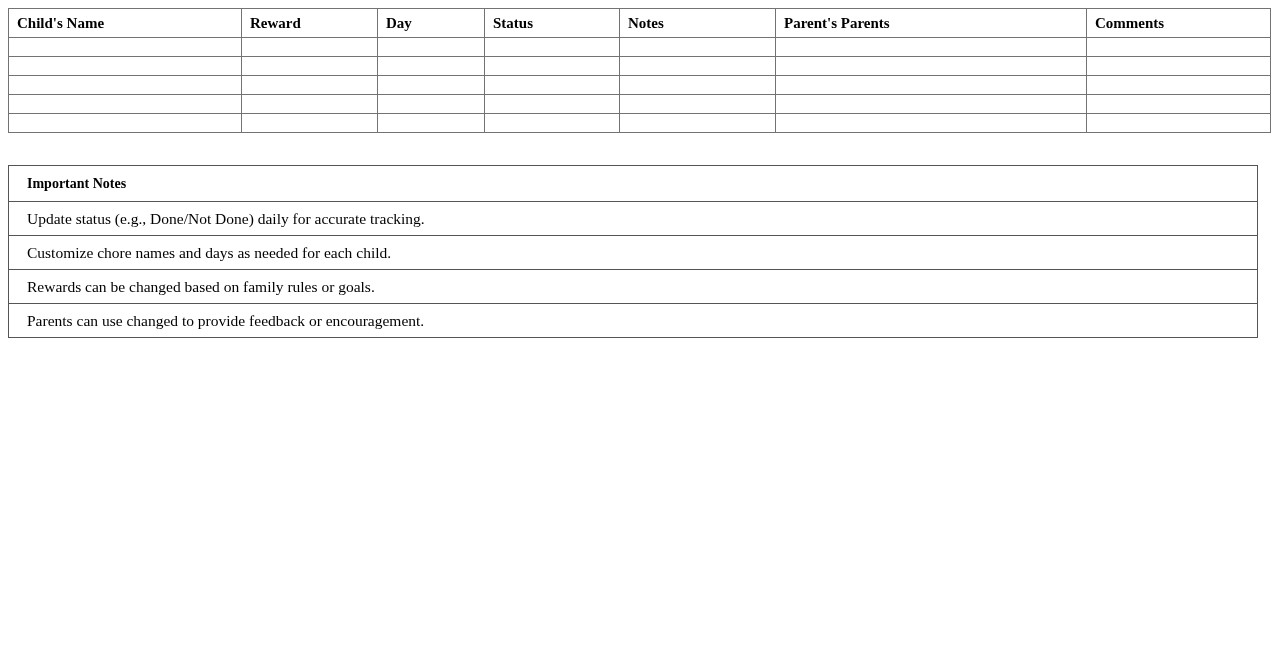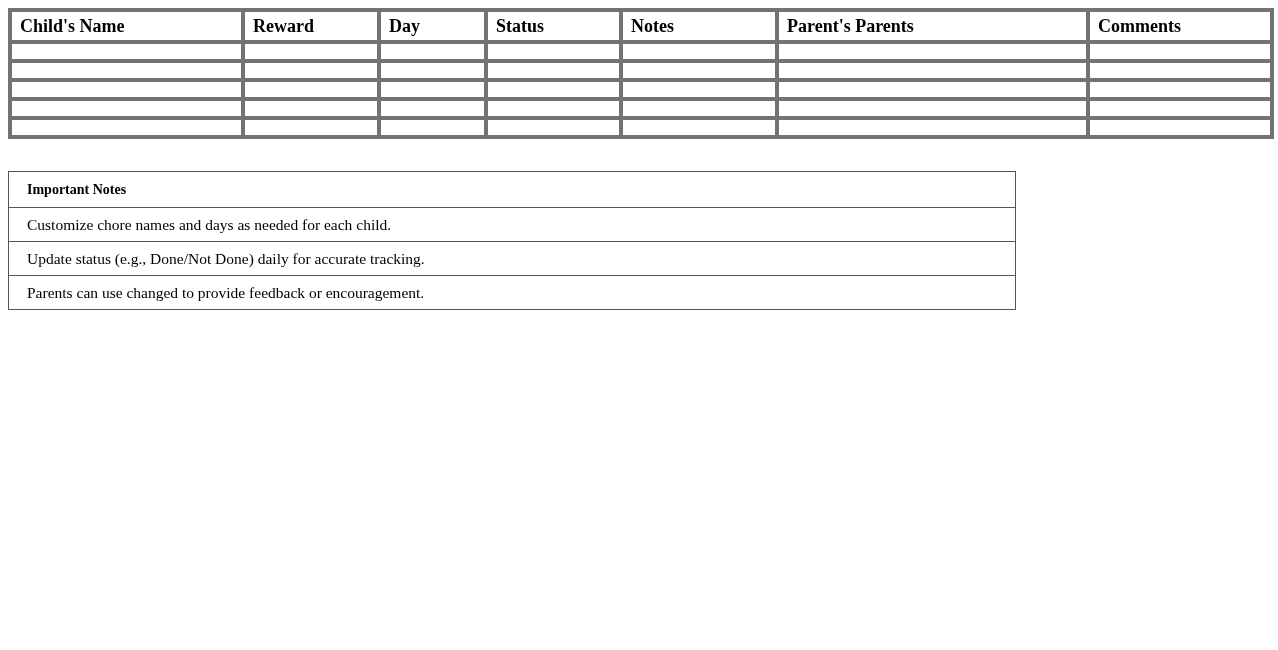--- a/index.html
+++ b/index.html
@@ -15,33 +15,33 @@
     overflow: hidden;
   }
 
   .page {
     padding: 8px 8px 0 8px;
     box-sizing: border-box;
   }
 
   table {
     border-collapse: collapse;
-    width: 1008px;
+    width: 1250px;
     table-layout: fixed;
   }
 
   
   .chore-table {
     border: 1px solid #3a3a3a;
   }
   .chore-table th,
   .chore-table td {
-    border: 4px solid #737373;
+    border: 1px solid #737373;
     padding: 5px 8px;
-    font-size: 18px;
+    font-size: 15px;
     line-height: 18px;
     text-align: left;
     vertical-align: top;
     height: 18px;
     box-sizing: border-box;
   }
   .chore-table th {
     font-weight: bold;
     height: 27px;
   }
@@ -158,24 +158,27 @@
   </table>
 
   <div class="spacer"></div>
 
   <table class="notes-table">
     <tbody>
       <tr>
         <td class="notes-header">Important Notes</td>
       </tr>
       <tr>
+        <td class="note-row">Update status (e.g., Done/Not Done) daily for accurate tracking.</td>
+      </tr>
+      <tr>
         <td class="note-row">Customize chore names and days as needed for each child.</td>
       </tr>
       <tr>
-        <td class="note-row">Update status (e.g., Done/Not Done) daily for accurate tracking.</td>
+        <td class="note-row">Rewards can be changed based on family rules or goals.</td>
       </tr>
       <tr>
         <td class="note-row">Parents can use changed to provide feedback or encouragement.</td>
       </tr>
     </tbody>
   </table>
 
 </div>
 
 </body></html>

